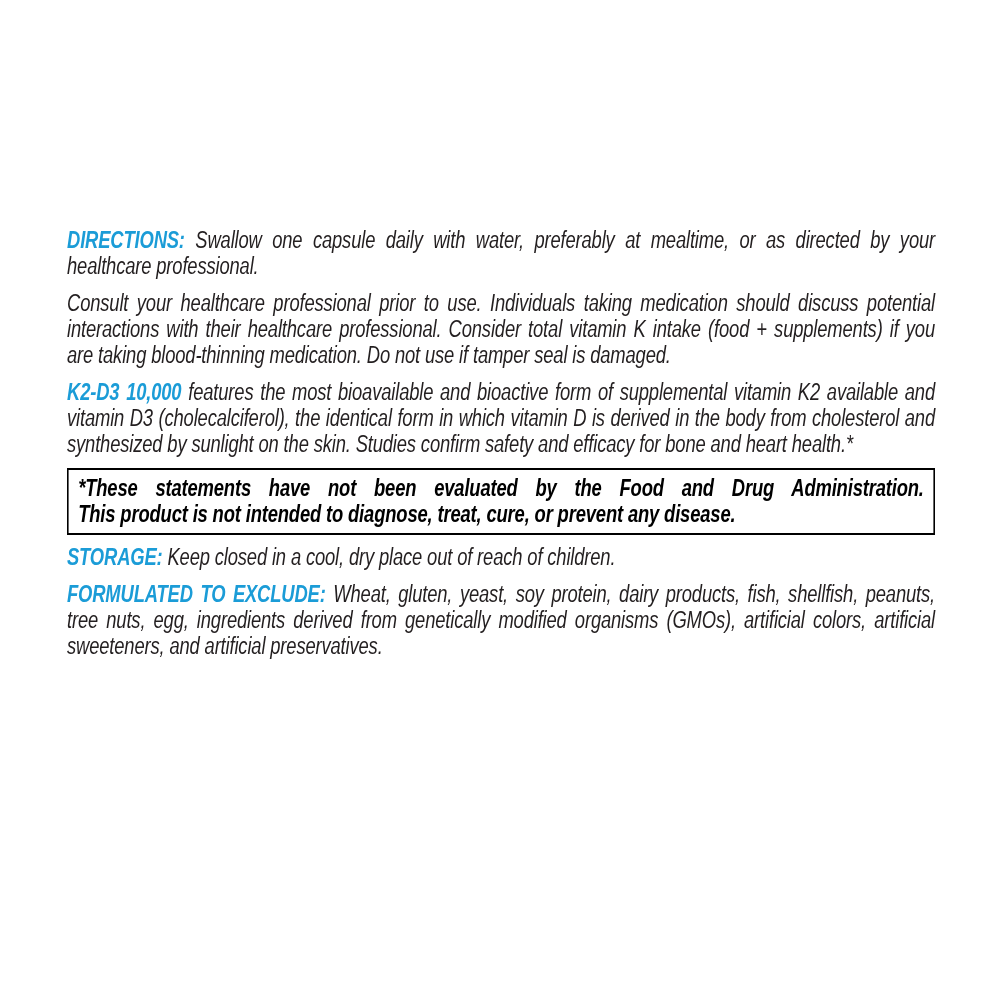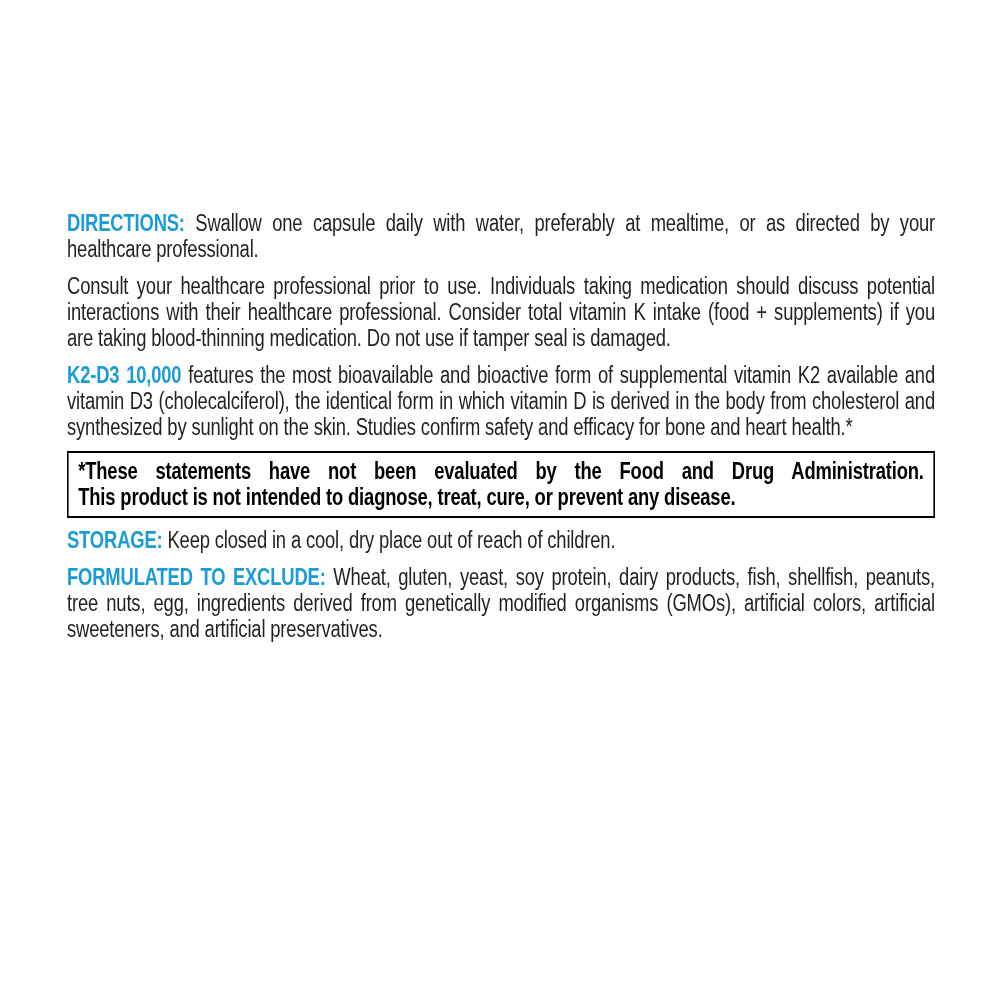--- a/index.html
+++ b/index.html
@@ -7,22 +7,23 @@
     padding: 0;
     background: #ffffff;
     width: 1000px;
     height: 1000px;
     overflow: hidden;
     font-family: "Liberation Sans", sans-serif;
   }
   .label-panel {
     position: absolute;
     left: 67px;
-    top: 210px;
+    top: 227px;
     width: 868px;
+    font-style: italic;
   }
   
   .condensed {
     width: 1085px;
     transform: scaleX(0.8);
     transform-origin: left top;
   }
   .para {
     margin: 0 0 11px 0;
     font-size: 23px;

